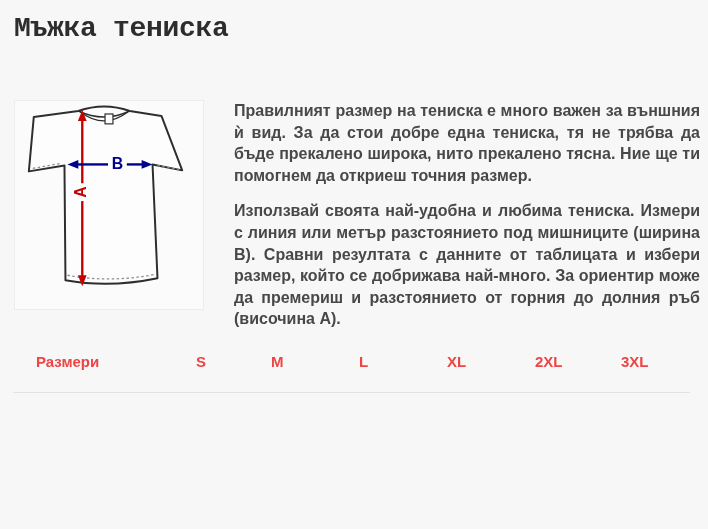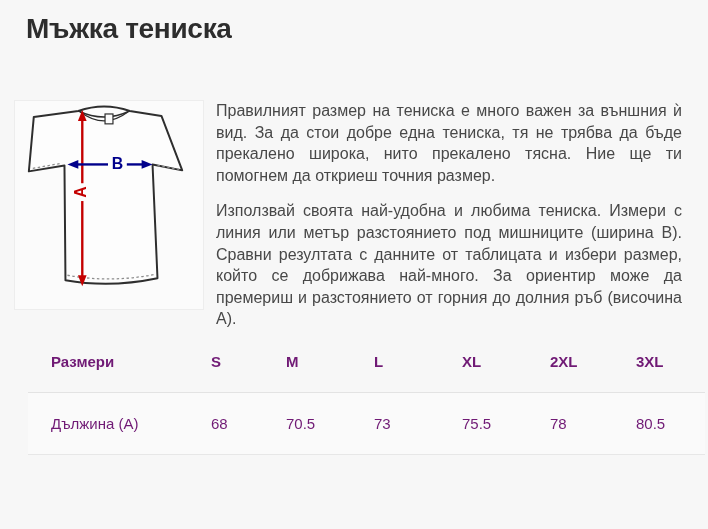--- a/index.html
+++ b/index.html
@@ -1,41 +1,41 @@
 <!DOCTYPE html>
 <html><head>
 <meta charset="utf-8">
 <style>
   html,body{margin:0;padding:0;}
   .page{
     position:relative;width:708px;height:529px;overflow:hidden;
     background:#f7f7f7;font-family:"Liberation Sans",sans-serif;
   }
   .title{
-    position:absolute;left:26px;top:12px;font-size:28px;line-height:34px;
-    font-weight:700;color:#2d2d2d;letter-spacing:-0.3px;
+    position:absolute;left:14px;top:12px;font-size:28px;line-height:34px;
+    font-weight:700;color:#2d2d2d;letter-spacing:-0.3px;font-family:Liberation Mono, monospace;
   }
   .subtitle{
     position:absolute;left:14px;top:50px;font-size:24px;line-height:30px;
     font-weight:400;color:#939393;
   }
   .content{position:absolute;left:14px;top:100px;display:flex;align-items:flex-start;}
   .diagram-box{
     width:190px;height:210px;background:#fbfbfb;border:1px solid #ededed;
     box-sizing:border-box;flex:0 0 auto;
   }
   .diagram-box svg{display:block;width:100%;height:100%;}
-  .text-col{margin-left:12px;width:466px;color:#484848;}
+  .text-col{margin-left:30px;width:466px;color:#484848;font-weight:bold;}
   .text-col p{
     margin:0;font-size:16px;line-height:21.6px;text-align:justify;
   }
   .text-col p + p{margin-top:14px;}
   table.sizes{
-    position:absolute;left:28px;top:330px;width:677px;
-    border-collapse:collapse;table-layout:fixed;font-size:15px;color:#701a75;
+    position:absolute;left:13px;top:330px;width:677px;
+    border-collapse:collapse;table-layout:fixed;font-size:15px;color:#ef4444;
   }
   table.sizes th{
     height:62px;text-align:left;font-weight:700;vertical-align:middle;
     border-bottom:1px solid #e3e3e3;padding:0;
   }
   table.sizes td{
     height:61px;text-align:left;vertical-align:middle;padding:0;
   }
   table.sizes tr.row-1 td{background:#fdfdfd;border-bottom:1px solid #f1f1f1;}
   table.sizes tr.row-2 td{background:#fafafa;border-bottom:1px solid #e7e7e7;}
@@ -103,25 +103,16 @@
         <th class="first">Размери</th>
         <th>S</th>
         <th>M</th>
         <th>L</th>
         <th>XL</th>
         <th>2XL</th>
         <th>3XL</th>
       </tr>
     </thead>
     <tbody>
-      <tr class="row-2">
-        <td class="first">Дължина (A)</td>
-        <td>68</td>
-        <td>70.5</td>
-        <td>73</td>
-        <td>75.5</td>
-        <td>78</td>
-        <td>80.5</td>
-      </tr>
     </tbody>
   </table>
 
 </div>
 
 </body></html>

